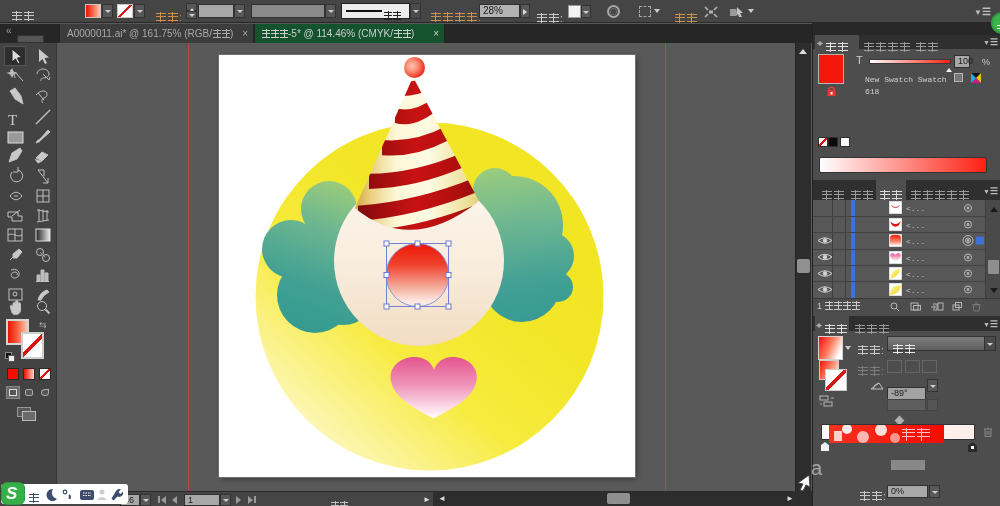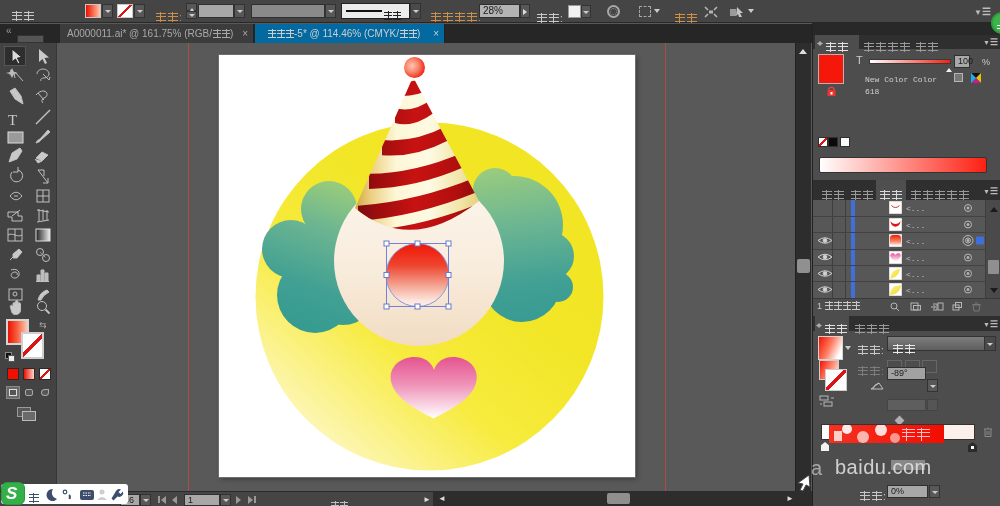--- a/index.html
+++ b/index.html
@@ -56,21 +56,21 @@
       <path d="M8 2 L14 8 L11 8 L13 12 L10 12 L9 9 L7 11 Z" fill="#c5c5c5"></path>
     </svg>
   <div class="ab" style="left:748px;top:9px;width:0;height:0;border:3px solid rgba(0,0,0,0);border-top:4px solid #ccc"></div>
   <span class="ab" style="left:974px;top:6px;color:#bbb;font-size:8px">▼<b style="font-size:10px;font-weight:bold">☰</b></span>
 </div>
 
 <div class="ab" id="tabbar" style="left:0;top:24px;width:1000px;height:19px;background:#262626">
   <span class="ab" style="left:6px;top:1px;color:#9a9a9a;font-size:10px">«</span>
   <div class="ab" style="left:17px;top:11px;width:27px;height:8px;background:#555;border:1px solid #333"></div>
   <div class="ab" style="left:60px;top:0;width:194px;height:19px;background:#3c3c3c;border-right:1px solid #222;color:#a8a8a8;font-size:10px;line-height:19px;padding-left:7px">A0000011.ai* @ 161.75% (RGB/<i class="zh z9"></i><i class="zh z9"></i>)<b style="position:absolute;right:5px;font-weight:normal">×</b></div>
-  <div class="ab" style="left:255px;top:0;width:190px;height:28px;background:#0369a1;border-right:1px solid #222;color:#cdcdcd;font-size:10px;line-height:19px;padding-left:12px"><i class="zh z9"></i><i class="zh z9"></i><i class="zh z9"></i>-5* @ 114.46% (CMYK/<i class="zh z9"></i><i class="zh z9"></i>)<b style="position:absolute;right:5px;font-weight:normal">×</b></div>
+  <div class="ab" style="left:255px;top:0;width:190px;height:28px;background:#14532d;border-right:1px solid #222;color:#cdcdcd;font-size:10px;line-height:19px;padding-left:6px"><i class="zh z9"></i><i class="zh z9"></i><i class="zh z9"></i>-5* @ 114.46% (CMYK/<i class="zh z9"></i><i class="zh z9"></i>)<b style="position:absolute;right:5px;font-weight:normal">×</b></div>
 </div>
 
 <div class="ab" id="toolbar" style="left:0;top:43px;width:57px;height:448px;background:#434343;border-right:1px solid #373737">
 <div class="ab" style="left:4px;top:3px;width:22px;height:20px;background:#2e2e2e;border:1px solid #555"></div>
 <svg class="ab" style="left:0;top:0" width="57" height="430" fill="none" stroke="#c0c0c0" stroke-width="1">
   <path d="M12 6 L12 19 L15.5 16 L18 21 L20 20 L17.5 15 L22 14.5 Z" fill="#dadada" stroke="#222"></path>
   <path d="M39 6 L39 19 L42.5 16 L45 21 L47 20 L44.5 15 L49 14.5 Z" fill="#c9c9c9" stroke="none"></path>
   <path d="M10 27 l4 3 m-5 1 l5 -1 l1 5 m0 -6 l8 9" stroke="#bbb"></path>
       <path d="M12 25 l2 4 l4 1 l-4 1 l-2 4 l-2 -4 l-4 -1 l4 -1 Z" fill="#bbb" stroke="none"></path>
   <path d="M37 31 c0 -3 3 -5 6 -5 c3 0 6 2 6 5 c0 2 -2 4 -5 4 c-2 0 -4 1 -3 3 m2 -7 l6 6 l1 -3" stroke="#bbb"></path>
@@ -285,21 +285,21 @@
   <svg class="ab" style="left:13px;top:62px" width="12" height="12">
       <path d="M3 5 V3.5 a3 3 0 0 1 5 0 V5" fill="none" stroke="#d44" stroke-width="1.5"></path>
       <rect x="1.5" y="5" width="8" height="6" fill="#e33"></rect>
       <rect x="4.5" y="7" width="2" height="2.5" fill="#fff"></rect>
     </svg>
   <span class="ab" style="left:43px;top:31px;color:#ccc;font-size:11px">T</span>
   <div class="ab" style="left:56px;top:36px;width:82px;height:5px;background:linear-gradient(90deg,#fff,#f42011);border:1px solid #3a3a3a"></div>
   <div class="ab" style="left:133px;top:42px;width:0;height:0;border:3px solid rgba(0,0,0,0);border-bottom:4px solid #f2f2f2"></div>
   <div class="ab fld" style="left:141px;top:32px;width:16px;height:13px;background:#a8a8a8">100</div>
   <span class="ab" style="left:169px;top:34px;color:#ccc;font-size:9px">%</span>
-  <span class="ab" style="left:52px;top:52px;color:#d0d0d0;font-size:8px;font-family:'Liberation Mono',monospace">New Color Color</span>
+  <span class="ab" style="left:52px;top:52px;color:#d0d0d0;font-size:8px;font-family:'Liberation Mono',monospace">New Swatch Swatch</span>
   <span class="ab" style="left:52px;top:64px;color:#d0d0d0;font-size:8px;font-family:'Liberation Mono',monospace">618</span>
   <div class="ab" style="left:141px;top:50px;width:9px;height:9px;border:1px solid #b5b5b5;background:#777"></div>
   <svg class="ab" style="left:158px;top:50px" width="10" height="10">
       <path d="M0 0 H10 L5 5 Z" fill="#111"></path>
       <path d="M10 0 V10 L5 5 Z" fill="#e6c400"></path>
       <path d="M10 10 H0 L5 5 Z" fill="#cc1a8e"></path>
       <path d="M0 10 V0 L5 5 Z" fill="#16b0e8"></path>
     </svg>
   <div class="ab" style="left:5px;top:114px;width:10px;height:10px;background:linear-gradient(135deg,#fff 0 42%,#d91616 42% 58%,#fff 58%);border:1px solid #2f2f2f"></div>
   <div class="ab" style="left:15px;top:114px;width:10px;height:10px;background:#0a0a0a;border:1px solid #2f2f2f"></div>
@@ -456,21 +456,21 @@
     <span class="ab" style="left:4px;top:2px;color:#e8e8e8"><i class="zh"></i><i class="zh"></i></span>
   </div>
   <div class="ab dd" style="left:171px;top:313px;width:12px;height:15px;background:#4a4a4a"></div>
   <span class="ab" style="left:44px;top:338px;color:#7d7d7d"><i class="zh"></i><i class="zh"></i><b style="font-weight:normal;font-size:10px">:</b></span>
   <div class="ab" style="left:74px;top:337px;width:15px;height:13px;border:1px solid #666"></div>
   <div class="ab" style="left:92px;top:337px;width:15px;height:13px;border:1px solid #666"></div>
   <div class="ab" style="left:109px;top:337px;width:15px;height:13px;border:1px solid #666"></div>
   <svg class="ab" style="left:57px;top:357px" width="14" height="10">
       <path d="M1 9 L13 9 L9 3 Z M9 3 A8 8 0 0 0 3 9" fill="none" stroke="#c0c0c0"></path>
     </svg>
-  <div class="ab fld" style="left:74px;top:344px;width:39px;height:13px;background:#a2a2a2">-89°</div>
+  <div class="ab fld" style="left:74px;top:364px;width:39px;height:13px;background:#a2a2a2">-89°</div>
   <div class="ab dd" style="left:114px;top:356px;width:11px;height:13px"></div>
   <div class="ab" style="left:74px;top:376px;width:39px;height:12px;background:#5e5e5e;border:1px solid #444"></div>
   <div class="ab" style="left:114px;top:376px;width:11px;height:12px;background:#555;border:1px solid #444"></div>
   <div class="ab" style="left:83px;top:394px;width:7px;height:7px;background:#b0b0b0;transform:rotate(45deg)"></div>
 
   <div class="ab" style="left:8px;top:401px;width:154px;height:16px;background:linear-gradient(90deg,#fff 0,#fdeee8 100%);border:1px solid #333"></div>
   <div class="ab" style="left:16px;top:402px;width:115px;height:18px;background:linear-gradient(90deg,#f43222,#f20d00)"></div>
   <svg class="ab" style="left:16px;top:402px" width="130" height="18">
     <circle cx="18" cy="4" r="5" fill="#fff" opacity=".9"></circle>
       <circle cx="34" cy="12" r="6" fill="#ffd9d4" opacity=".8"></circle>
@@ -480,21 +480,20 @@
   </svg>
   <span class="ab" style="left:88px;top:403px;color:#ffc2cc"><i class="zh" style="width:13px;height:13px"></i><i class="zh" style="width:13px;height:13px"></i></span>
   <div class="ab" style="left:8px;top:419px;width:8px;height:9px;background:#f2f2f2;clip-path:polygon(50% 0,100% 35%,100% 100%,0 100%,0 35%)"></div>
   <div class="ab" style="left:155px;top:419px;width:9px;height:10px;background:#2b2b2b;clip-path:polygon(50% 0,100% 35%,100% 100%,0 100%,0 35%)"></div>
   <div class="ab" style="left:158px;top:423px;width:3px;height:3px;background:#fff"></div>
   <svg class="ab" style="left:169px;top:403px" width="12" height="12" fill="none" stroke="#8a8a8a">
       <path d="M2 3 H10 M6 3 V1.5 M3 3 V10.5 H9 V3 M5 5 v4 M7 5 v4"></path>
     </svg>
 
   <div class="ab" style="left:78px;top:437px;width:34px;height:10px;background:rgba(185,185,185,.55)"></div>
-  <span class="ab" style="left:22px;top:433px;color:rgba(228,226,224,.88);font-size:20px;letter-spacing:.5px">baidu.com</span>
   <span class="ab" style="left:-2px;top:434px;color:rgba(228,226,224,.6);font-size:20px">a</span>
 
   <span class="ab" style="left:46px;top:463px;color:#c8c8c8"><i class="zh"></i><i class="zh"></i><b style="font-weight:normal;font-size:10px">:</b></span>
   <div class="ab fld" style="left:74px;top:462px;width:41px;height:13px;background:#a8a8a8">0%</div>
   <div class="ab dd" style="left:116px;top:462px;width:11px;height:13px"></div>
 </div>
 
 <div class="ab" style="left:991px;top:12px;width:22px;height:22px;border-radius:50%;background:#3bb54a;border:2px solid #2e9e3e"></div>
 <span class="ab" style="left:996px;top:17px;color:#fff"><i class="zh" style="width:8px;height:8px"></i></span>
 

